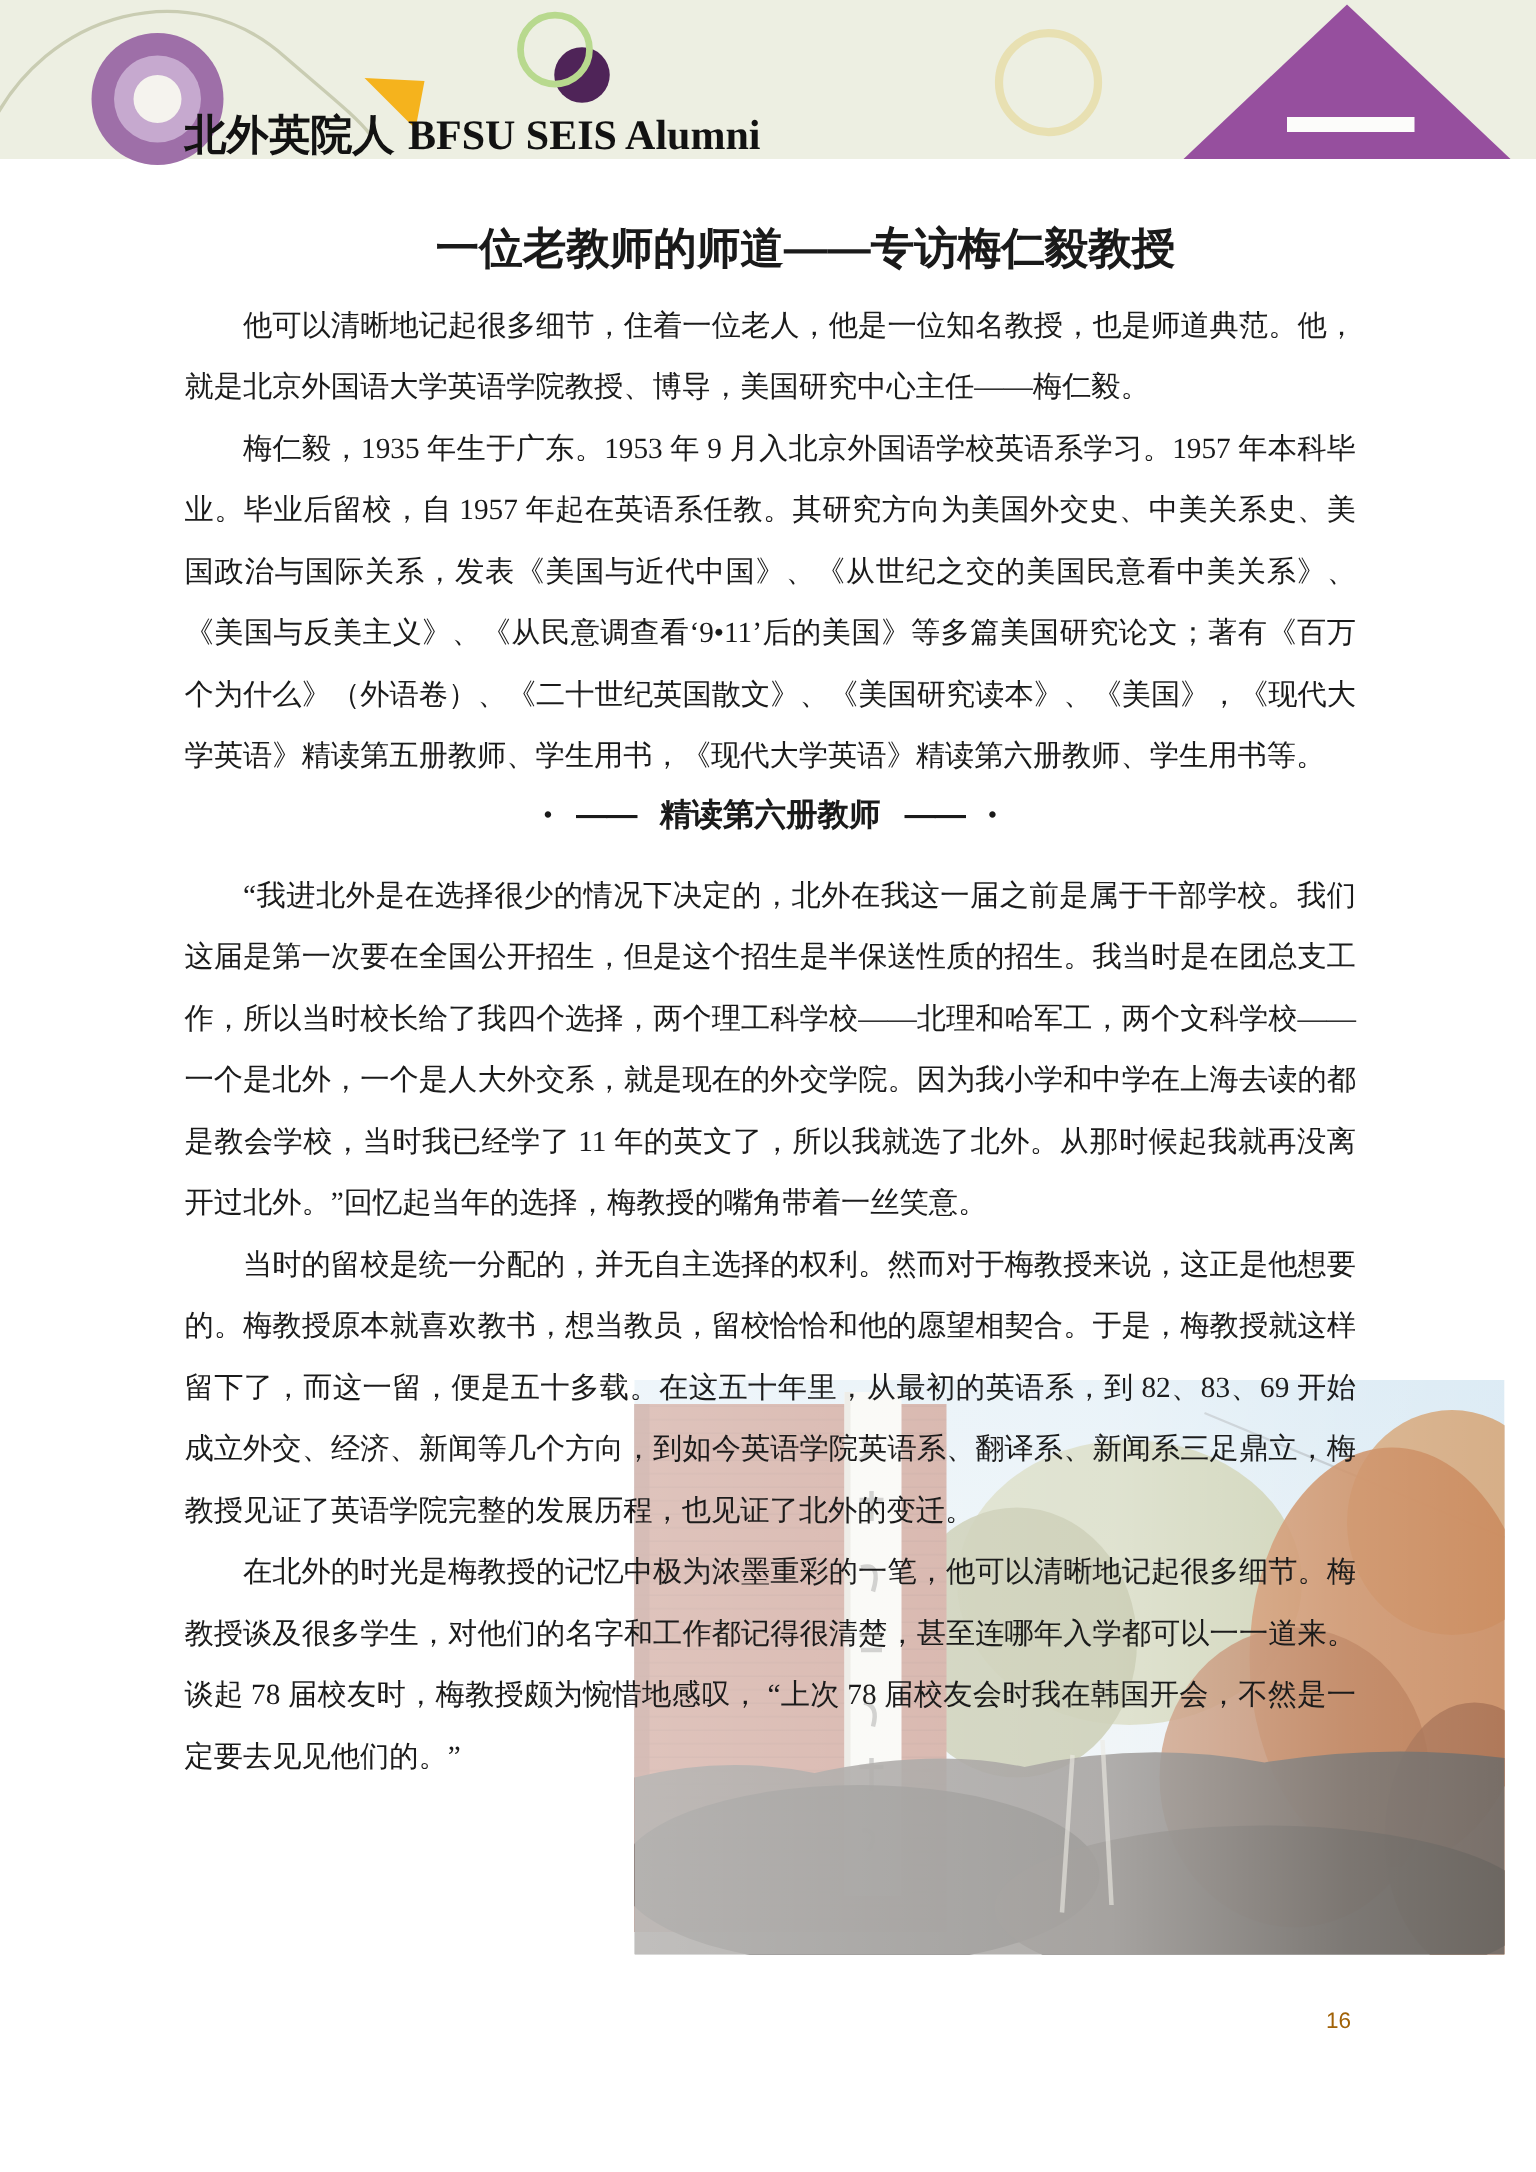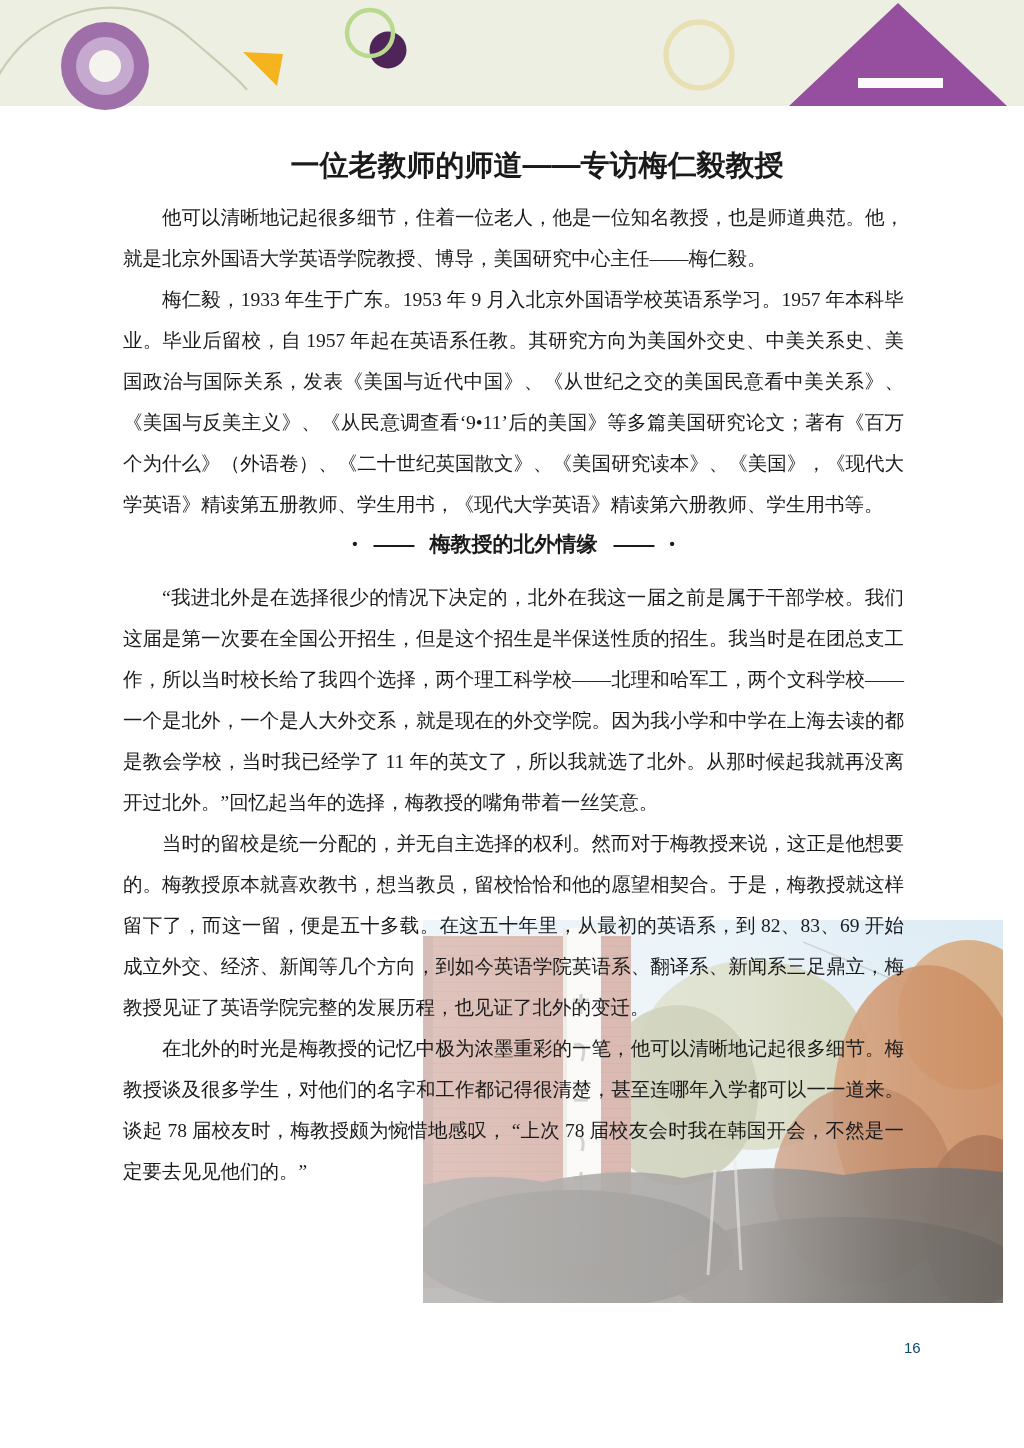--- a/index.html
+++ b/index.html
@@ -44,22 +44,22 @@
     display:flex; justify-content:center; align-items:center;
     gap:16px; margin:4px 0 18px 0;
     font-family:"Liberation Sans", sans-serif; font-weight:bold;
     font-size:21px; line-height:30px; color:#1a1a1a; text-indent:0;
   }
   .section-heading .bullet { font-size:15px; }
   .section-heading .dash { letter-spacing:-1px; }
 
   
   .page-number {
-    position:absolute; left:904px; top:1339px;
-    font-family:"Liberation Sans", sans-serif; font-size:15px; color:#0c4a6e;
+    position:absolute; left:884px; top:1339px;
+    font-family:"Liberation Sans", sans-serif; font-size:15px; color:#a16207;
   }
 </style>
 </head>
 <body>
 
 <div class="page">
 
   <div class="header-band">
     <svg class="header-svg" viewBox="0 0 1024 118">
 
@@ -77,20 +77,23 @@
 
       <circle cx="370" cy="33" r="23" fill="none" stroke="#b8d98e" stroke-width="4.5"></circle>
 
       <circle cx="699" cy="55" r="33" fill="none" stroke="#e8e0b2" stroke-width="5.5"></circle>
 
       <g>
         <polygon points="898,3 789,106 1007,106" fill="#964f9e"></polygon>
         <rect x="858" y="78" width="85" height="10" fill="#fcfcfa"></rect>
       </g>
     </svg>
+    <div class="masthead">
+      <span class="logo-cn">北外英院人</span><span class="logo-en">BFSU SEIS Alumni</span>
+    </div>
   </div>
 
   <h1 class="article-title">一位老教师的师道——专访梅仁毅教授</h1>
 
   <svg class="photo" viewBox="0 0 580 383" preserveAspectRatio="none">
     <defs>
       <linearGradient id="sky" x1="0" y1="0" x2="0" y2="1">
         <stop offset="0" stop-color="#d3e6f2"></stop>
         <stop offset="1" stop-color="#e8eef0"></stop>
       </linearGradient>
@@ -137,26 +140,26 @@
     <ellipse cx="420" cy="352" rx="180" ry="55" fill="#403a33" opacity="0.8"></ellipse>
     <g stroke="#d9d5c6" stroke-width="3" opacity="0.6">
       <line x1="292" y1="250" x2="285" y2="355"></line>
       <line x1="312" y1="240" x2="318" y2="350"></line>
     </g>
     <rect width="580" height="383" fill="url(#fade)"></rect>
   </svg>
 
   <div class="body-text">
     <p>他可以清晰地记起很多细节，住着一位老人，他是一位知名教授，也是师道典范。他，就是北京外国语大学英语学院教授、博导，美国研究中心主任——梅仁毅。</p>
-    <p>梅仁毅，1933 年生于广东。1953 年 9 月入北京外国语学校英语系学习。1957 年本科毕业。毕业后留校，自 1957 年起在英语系任教。其研究方向为美国外交史、中美关系史、美国政治与国际关系，发表《美国与近代中国》、《从世纪之交的美国民意看中美关系》、《美国与反美主义》、《从民意调查看‘9•11’后的美国》等多篇美国研究论文；著有《百万个为什么》（外语卷）、《二十世纪英国散文》、《美国研究读本》、《美国》，《现代大学英语》精读第五册教师、学生用书，《现代大学英语》精读第六册教师、学生用书等。</p>
+    <p>梅仁毅，1935 年生于广东。1953 年 9 月入北京外国语学校英语系学习。1957 年本科毕业。毕业后留校，自 1957 年起在英语系任教。其研究方向为美国外交史、中美关系史、美国政治与国际关系，发表《美国与近代中国》、《从世纪之交的美国民意看中美关系》、《美国与反美主义》、《从民意调查看‘9•11’后的美国》等多篇美国研究论文；著有《百万个为什么》（外语卷）、《二十世纪英国散文》、《美国研究读本》、《美国》，《现代大学英语》精读第五册教师、学生用书，《现代大学英语》精读第六册教师、学生用书等。</p>
 
     <div class="section-heading">
       <span class="bullet">•</span>
       <span class="dash">——</span>
-      <span>梅教授的北外情缘</span>
+      <span>精读第六册教师</span>
       <span class="dash">——</span>
       <span class="bullet">•</span>
     </div>
 
     <p>“我进北外是在选择很少的情况下决定的，北外在我这一届之前是属于干部学校。我们这届是第一次要在全国公开招生，但是这个招生是半保送性质的招生。我当时是在团总支工作，所以当时校长给了我四个选择，两个理工科学校——北理和哈军工，两个文科学校——一个是北外，一个是人大外交系，就是现在的外交学院。因为我小学和中学在上海去读的都是教会学校，当时我已经学了 11 年的英文了，所以我就选了北外。从那时候起我就再没离开过北外。”回忆起当年的选择，梅教授的嘴角带着一丝笑意。</p>
     <p>当时的留校是统一分配的，并无自主选择的权利。然而对于梅教授来说，这正是他想要的。梅教授原本就喜欢教书，想当教员，留校恰恰和他的愿望相契合。于是，梅教授就这样留下了，而这一留，便是五十多载。在这五十年里，从最初的英语系，到 82、83、69 开始成立外交、经济、新闻等几个方向，到如今英语学院英语系、翻译系、新闻系三足鼎立，梅教授见证了英语学院完整的发展历程，也见证了北外的变迁。</p>
     <p>在北外的时光是梅教授的记忆中极为浓墨重彩的一笔，他可以清晰地记起很多细节。梅教授谈及很多学生，对他们的名字和工作都记得很清楚，甚至连哪年入学都可以一一道来。谈起 78 届校友时，梅教授颇为惋惜地感叹， “上次 78 届校友会时我在韩国开会，不然是一定要去见见他们的。”</p>
   </div>
 
   <div class="page-number">16</div>

